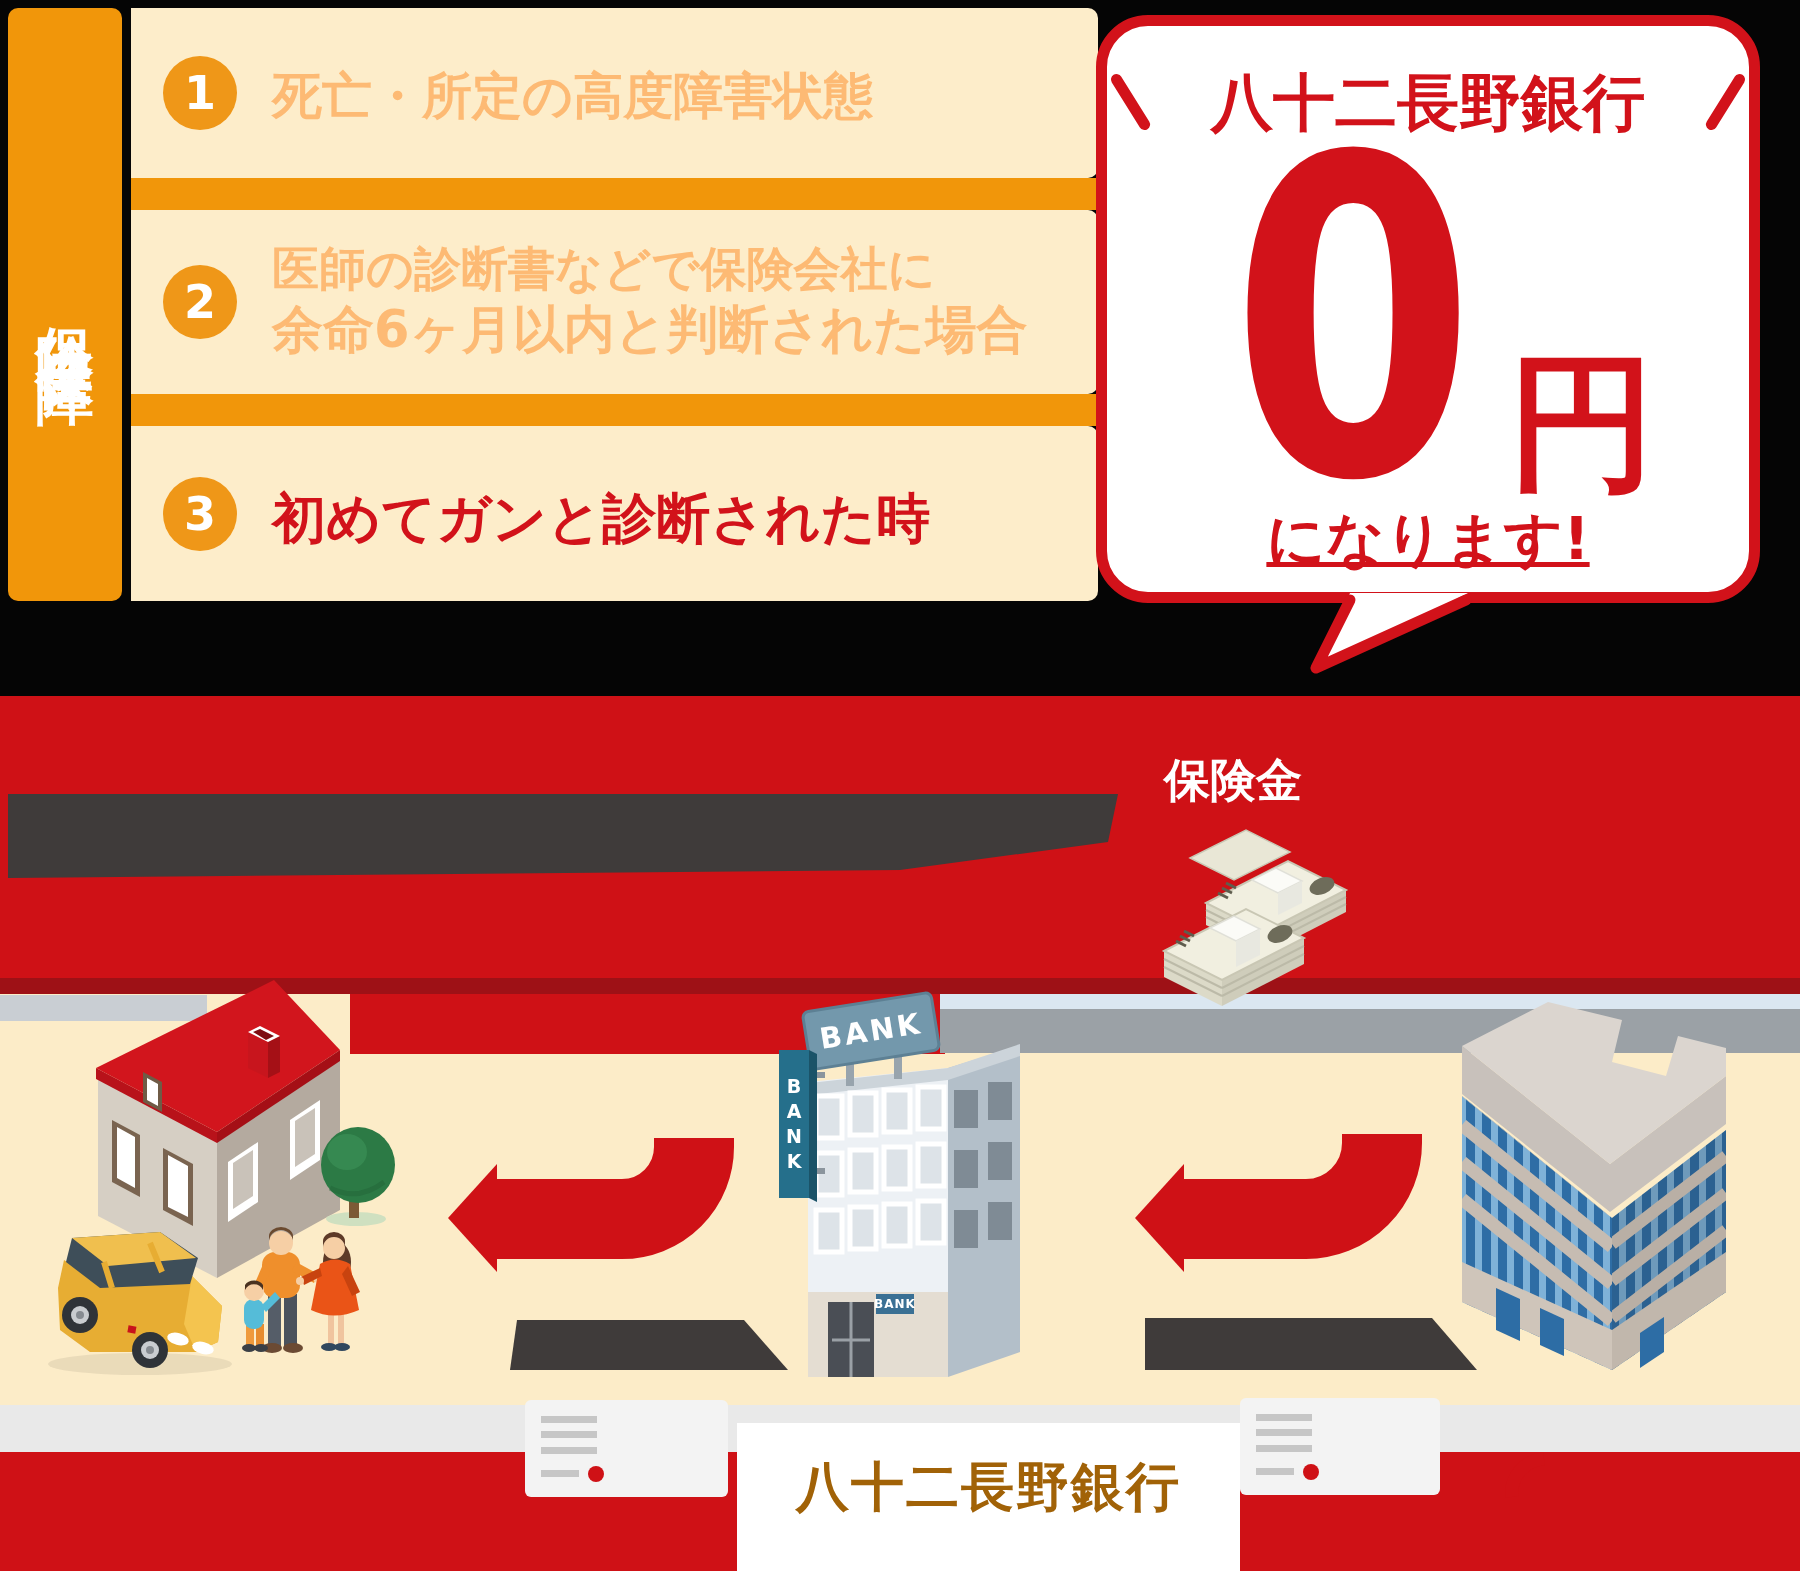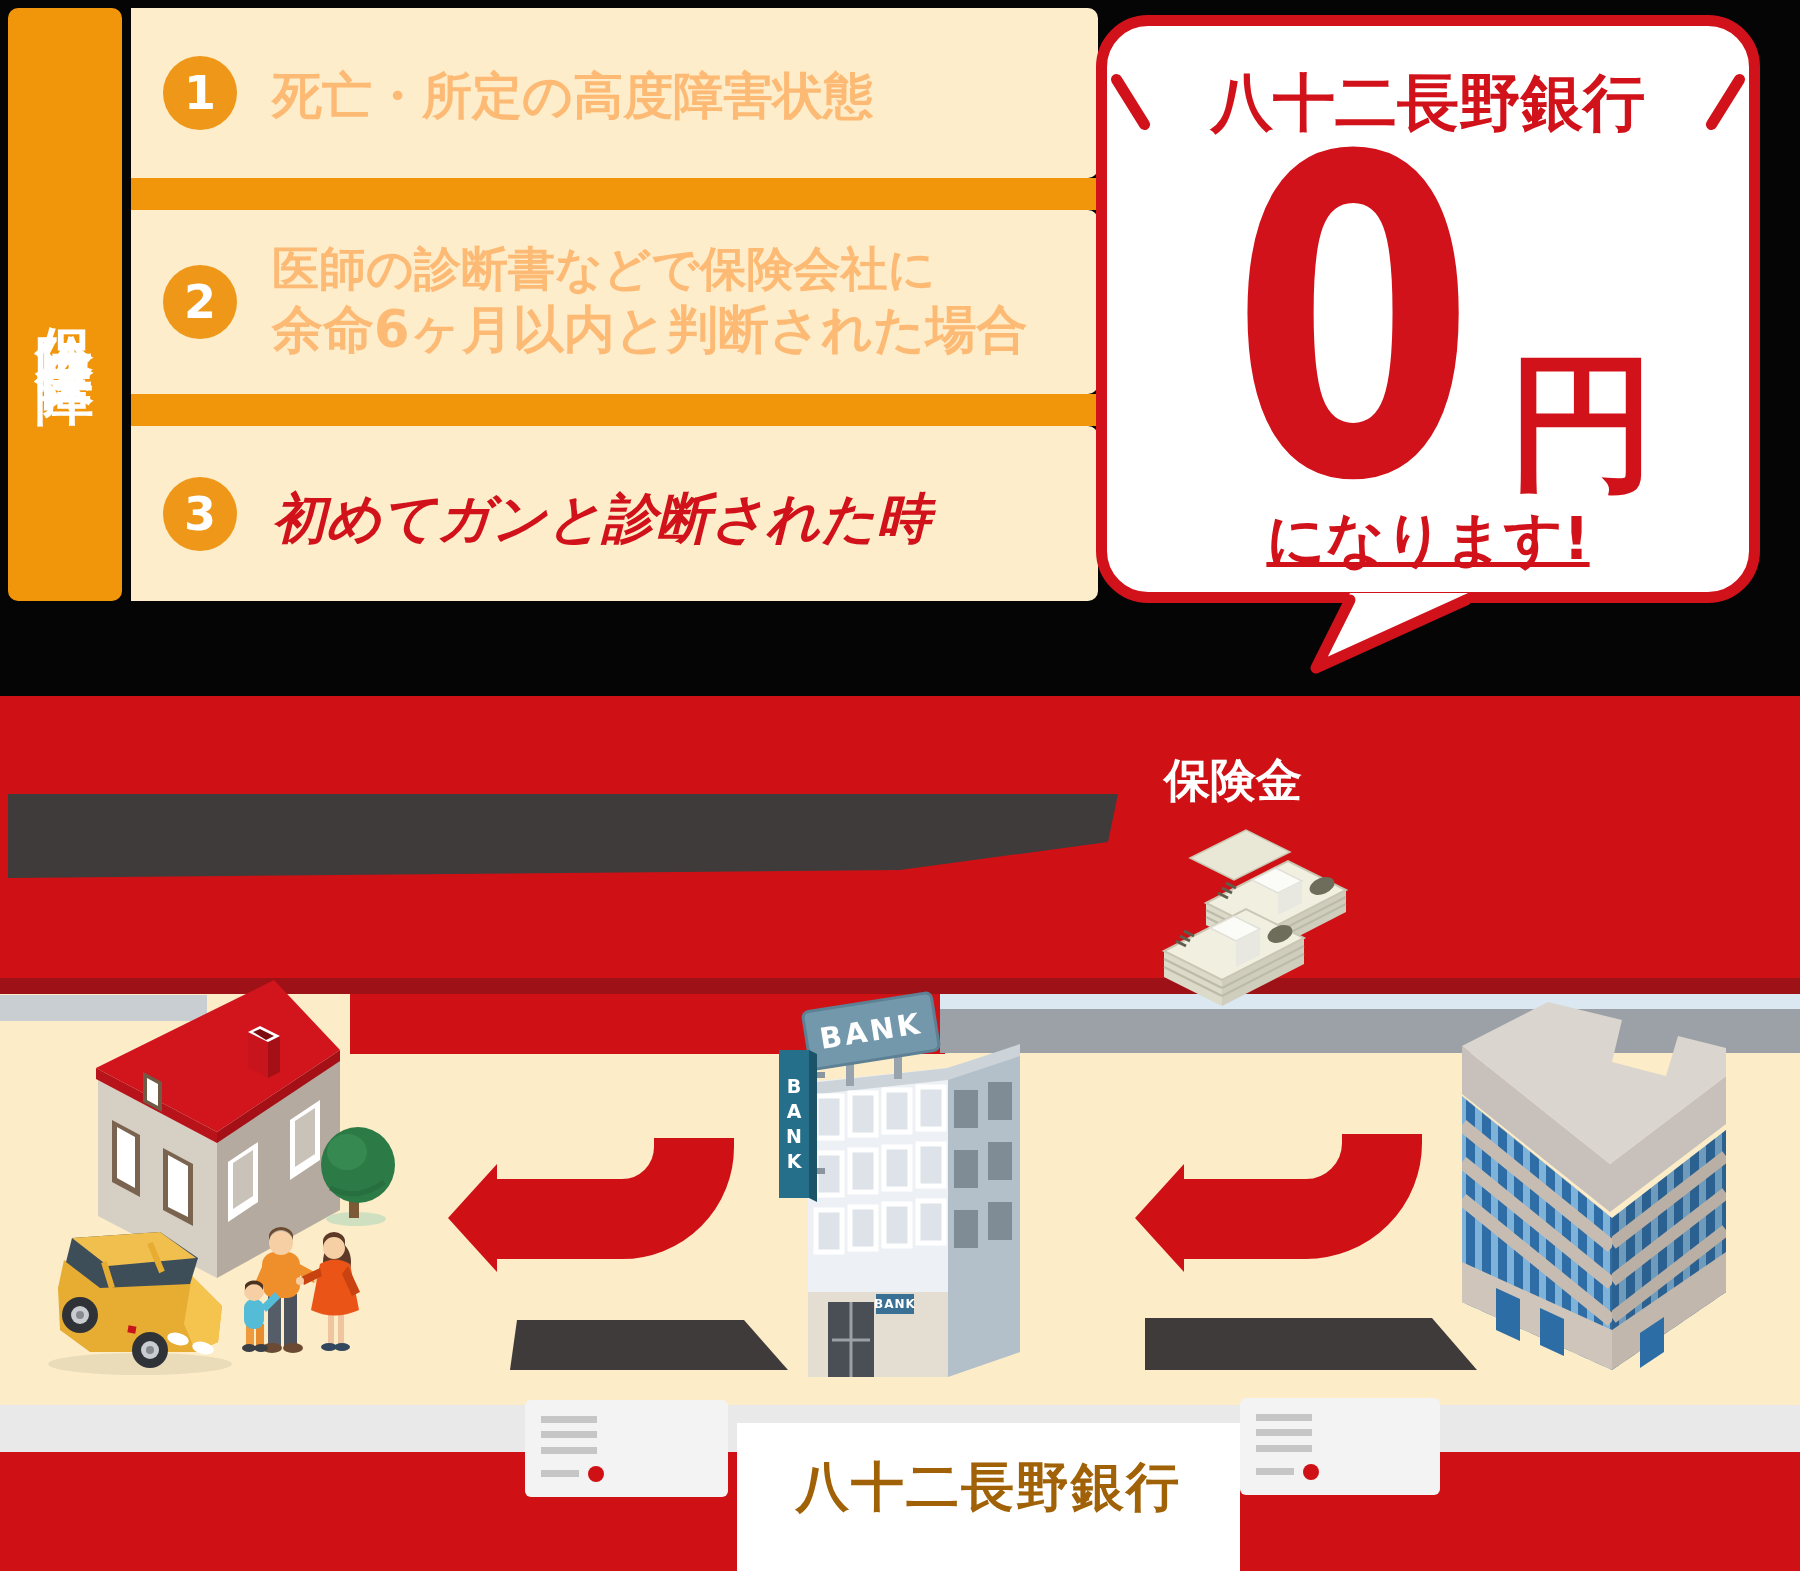--- a/index.html
+++ b/index.html
@@ -20,21 +20,21 @@
   .orange-strip{left:131px;width:967px;height:32px;background:#f1960a;z-index:8;}
   .strip1{top:178px;} .strip2{top:394px;}
   .num-circle{width:74px;height:74px;border-radius:50%;background:#ef9718;color:#fff;
               display:flex;align-items:center;justify-content:center;font-size:46px;font-weight:700;z-index:9;}
   .c1{left:163px;top:56px;} .c2{left:163px;top:265px;} .c3{left:163px;top:477px;}
   .item-text{left:272px;color:#fdba74;font-size:50px;font-weight:600;line-height:1.22;z-index:9;white-space:nowrap;}
   .t1{top:66px;}
   .t2{top:240px;}
   .t2 .l1{font-weight:700;font-size:47px;}
   .t2 .l2{font-weight:800;font-size:51px;margin-top:2px;}
-  .t3{top:486px;color:#d2121a;font-weight:800;font-size:54px;font-style:italic;}
+  .t3{top:486px;color:#d2121a;font-weight:800;font-size:54px;}
 
   
   .bubble{left:1096px;top:15px;width:664px;height:588px;background:#fff;border:11px solid #d2121a;
           border-radius:52px;z-index:11;display:flex;flex-direction:column;align-items:center;padding-top:46px;}
   .bubble-lead{color:#d2121a;font-size:62px;font-weight:800;line-height:1;position:relative;}
   .slash{position:absolute;width:11px;height:64px;background:#d2121a;border-radius:6px;top:-2px;}
   .slash-l{left:-86px;transform:rotate(-32deg);}
   .slash-r{right:-86px;transform:rotate(32deg);}
   .amount-row{display:flex;align-items:flex-end;margin-top:16px;line-height:0.78;}
   .amount-zero{color:#d2121a;font-size:440px;font-weight:700;display:inline-block;transform:scaleX(0.8);}

